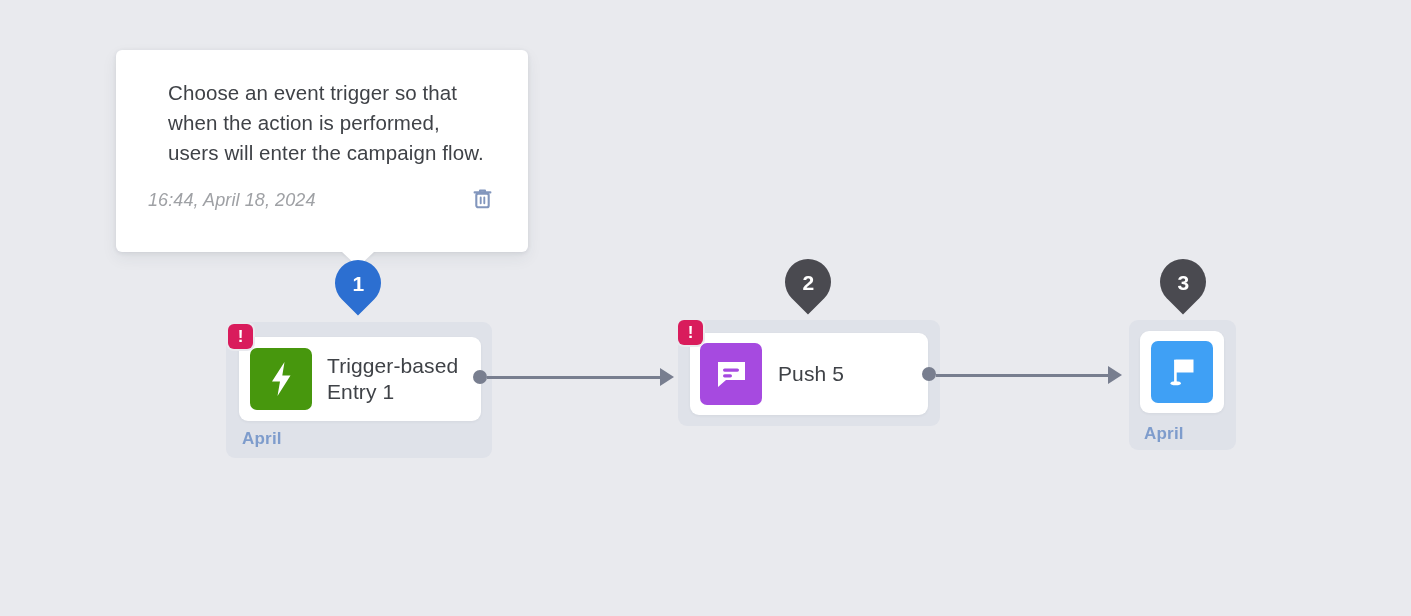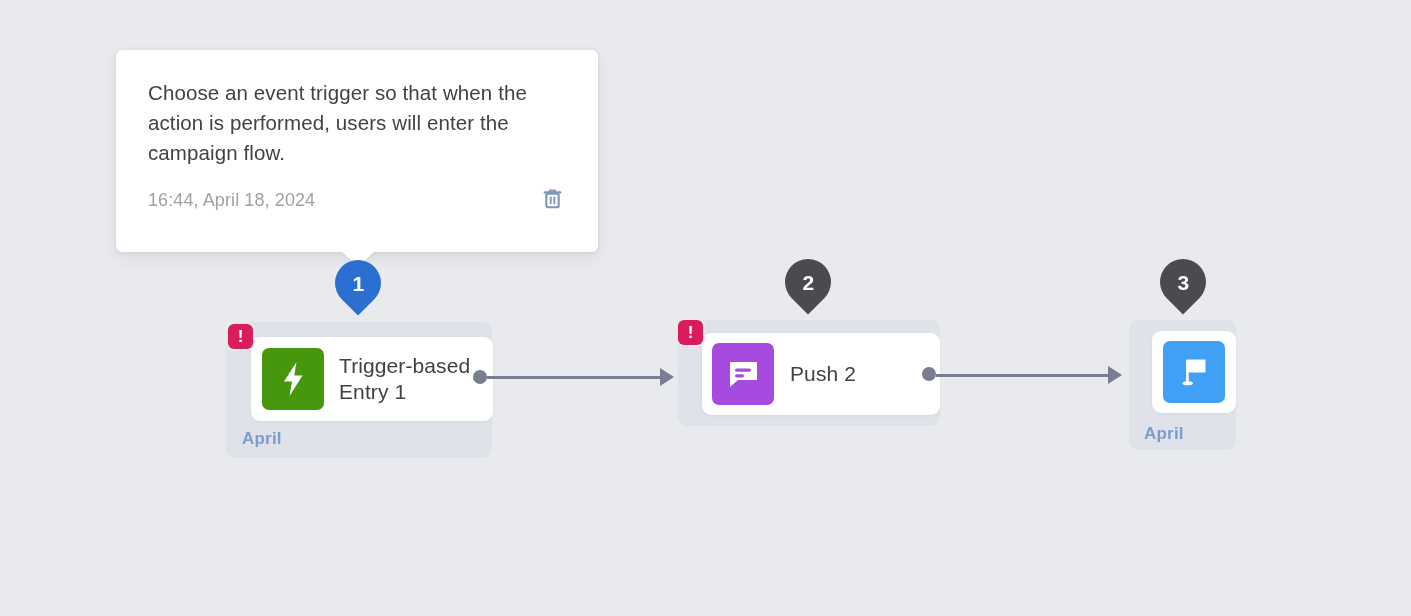--- a/index.html
+++ b/index.html
@@ -18,27 +18,27 @@
   #canvas {
     position: absolute;
     inset: 0;
   }
 
   
   .note-card {
     position: absolute;
     left: 116px;
     top: 50px;
-    width: 482px;
+    width: 412px;
     height: 202px;
     background: #ffffff;
     border-radius: 6px;
     box-shadow: 0 1px 4px rgba(40,50,70,0.10), 0 6px 16px rgba(40,50,70,0.07);
     box-sizing: border-box;
-    padding: 28px 32px 0 32px;
+    padding: 28px 32px 0 52px;
   }
   .note-tail {
     position: absolute;
     left: 341px;
     top: 251px;
     width: 0;
     height: 0;
     border-left: 17px solid transparent;
     border-right: 17px solid transparent;
     border-top: 16px solid #ffffff;
@@ -52,20 +52,21 @@
     max-width: 395px;
   }
   .note-footer {
     position: absolute;
     left: 32px;
     right: 32px;
     bottom: 38px;
     display: flex;
     align-items: center;
     justify-content: space-between;
+    font-style: italic;
   }
   .note-time {
     font-size: 18px;
     color: #9fa1a5;
     letter-spacing: .1px;
   }
   .trash-btn {
     width: 28px;
     height: 28px;
     display: flex;
@@ -86,21 +87,20 @@
     background: #dfe2e9;
     border-radius: 9px;
   }
   .node-card {
     position: absolute;
     background: #ffffff;
     border-radius: 9px;
     display: flex;
     align-items: center;
     box-shadow: 0 1px 3px rgba(40,50,70,0.06);
-    margin-left: 12px;
   }
   .node-icon {
     border-radius: 7px;
     flex: 0 0 auto;
     display: flex;
     align-items: center;
     justify-content: center;
   }
   .node-title {
     font-size: 21px;
@@ -246,21 +246,21 @@
       <span class="bang">!</span>
     </div>
     <div class="node-card" style="left:690px; top:333px; width:238px; height:82px;">
       <div class="node-icon" style="width:62px; height:62px; margin-left:10px; background:#a64ae0;">
         <svg width="33" height="31" viewBox="0 0 33 31" xmlns="http://www.w3.org/2000/svg">
           <path d="M3 3 H30 V21 H11 L3 28 Z" fill="#ffffff"></path>
           <rect x="8" y="9.5" width="16" height="3.2" rx="1.6" fill="#a64ae0"></rect>
           <rect x="8" y="15.2" width="9" height="3.2" rx="1.6" fill="#a64ae0"></rect>
         </svg>
       </div>
-      <div class="node-title" style="margin-left:16px;">Push 2</div>
+      <div class="node-title" style="margin-left:16px;">Push 5</div>
     </div>
     <div class="end-dot" style="left:922px; top:367px;"></div>
   </div>
 
   <div class="connector" style="left:936px; top:364px; width:186px;">
     <div class="conn-line"></div>
     <div class="conn-head"></div>
   </div>
 
   <div class="pin" style="left:1160px; top:259px; background:#4a4a50;">

